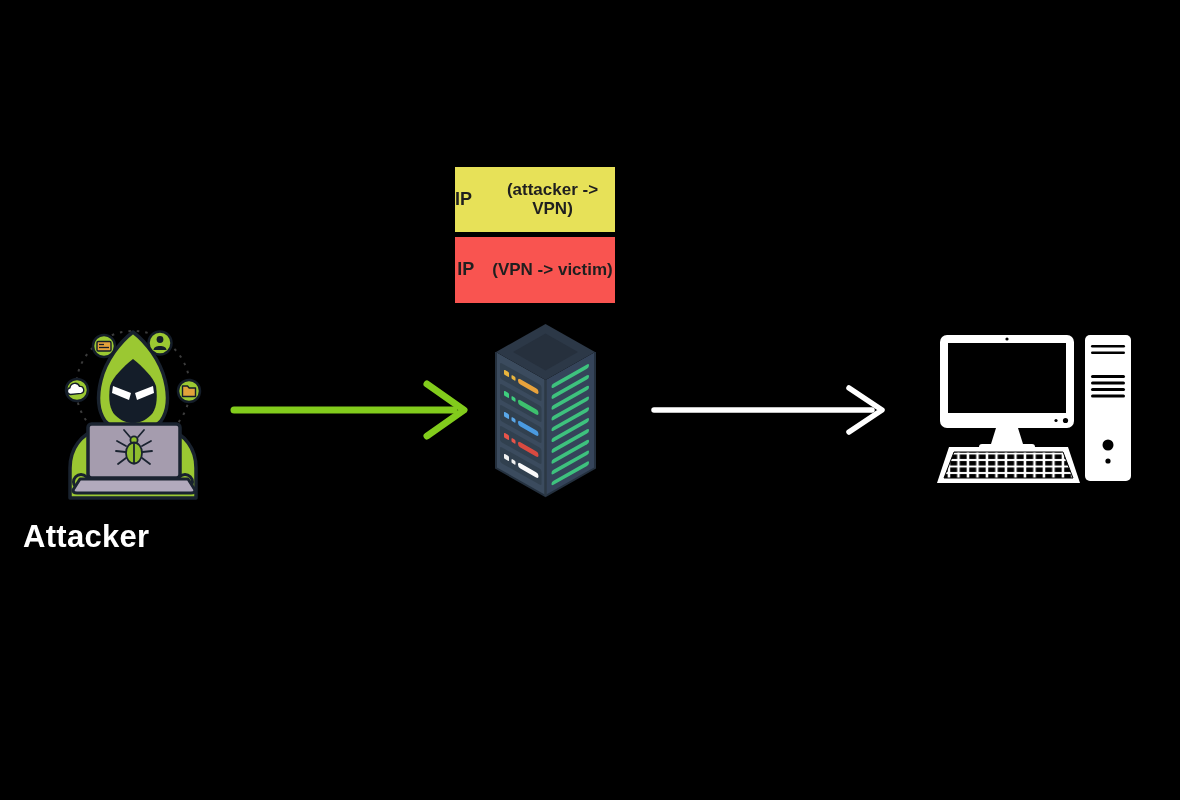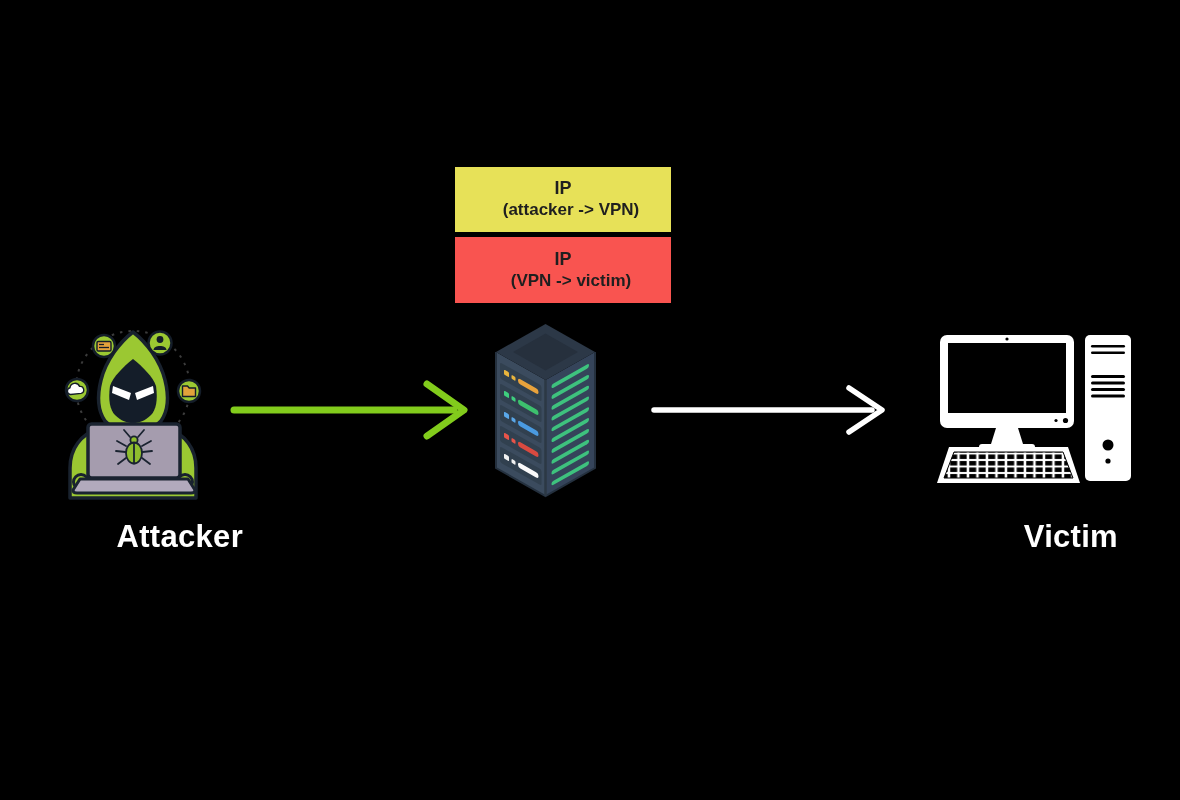--- a/index.html
+++ b/index.html
@@ -3,36 +3,36 @@
 <meta charset="utf-8">
 <style>
   * { margin:0; padding:0; box-sizing:border-box; }
   html,body { background:#000; }
   .stage {
     position:relative; width:1180px; height:800px;
     background:#000; overflow:hidden;
     font-family:"Liberation Sans", sans-serif;
   }
   .ip-box {
-    position:absolute; left:455px; width:216px;
-    display:flex; flex-direction:column; align-items:center; justify-content:center;
+    position:absolute; left:455px; width:160px;
+    display:flex; flex-direction:row; align-items:center; justify-content:center;
     gap:2px; color:#1f1f1f; font-weight:bold; text-align:center;
   }
   .ip-box-yellow { top:167px; height:65px; background:#e7e158; }
   .ip-box-red    { top:237px; height:66px; background:#f95450; }
   .ip-title { font-size:18px; line-height:1.1; }
   .ip-sub   { font-size:17px; line-height:1.1;margin-left:16px; }
   svg.icon, svg.arrow { position:absolute; display:block; }
   .attacker    { left:52px;  top:322px; width:165px; height:180px; }
   .server      { left:488px; top:316px; width:115px; height:185px; }
   .victim      { left:930px; top:330px; width:205px; height:155px; }
   .arrow-green { left:228px; top:372px; width:240px; height:76px; }
   .arrow-white { left:648px; top:374px; width:240px; height:72px; }
   .node-label {
-    position:absolute; top:519px; width:220px; text-align:right;
+    position:absolute; top:519px; width:220px; text-align:left;
     color:#fff; font-weight:bold; font-size:31px; letter-spacing:0.3px;
   }
   .label-attacker { left:23px; }
   .label-vpn      { left:428px; }
   .label-victim   { left:898px; }
 </style>
 </head>
 <body>
 
 <div class="stage">
@@ -195,15 +195,14 @@
       <rect x="161" y="45" width="34" height="3" rx="1.5" fill="#000000"></rect>
       <rect x="161" y="51.5" width="34" height="3" rx="1.5" fill="#000000"></rect>
       <rect x="161" y="58" width="34" height="3" rx="1.5" fill="#000000"></rect>
       <rect x="161" y="64.5" width="34" height="3" rx="1.5" fill="#000000"></rect>
       <circle cx="178" cy="115" r="5.5" fill="#000000"></circle>
       <circle cx="178" cy="131" r="2.6" fill="#000000"></circle>
     </g>
   </svg>
 
   <div class="node-label label-attacker">Attacker</div>
-  <div class="node-label label-victim">Victim</div>
 
 </div>
 
 </body></html>

